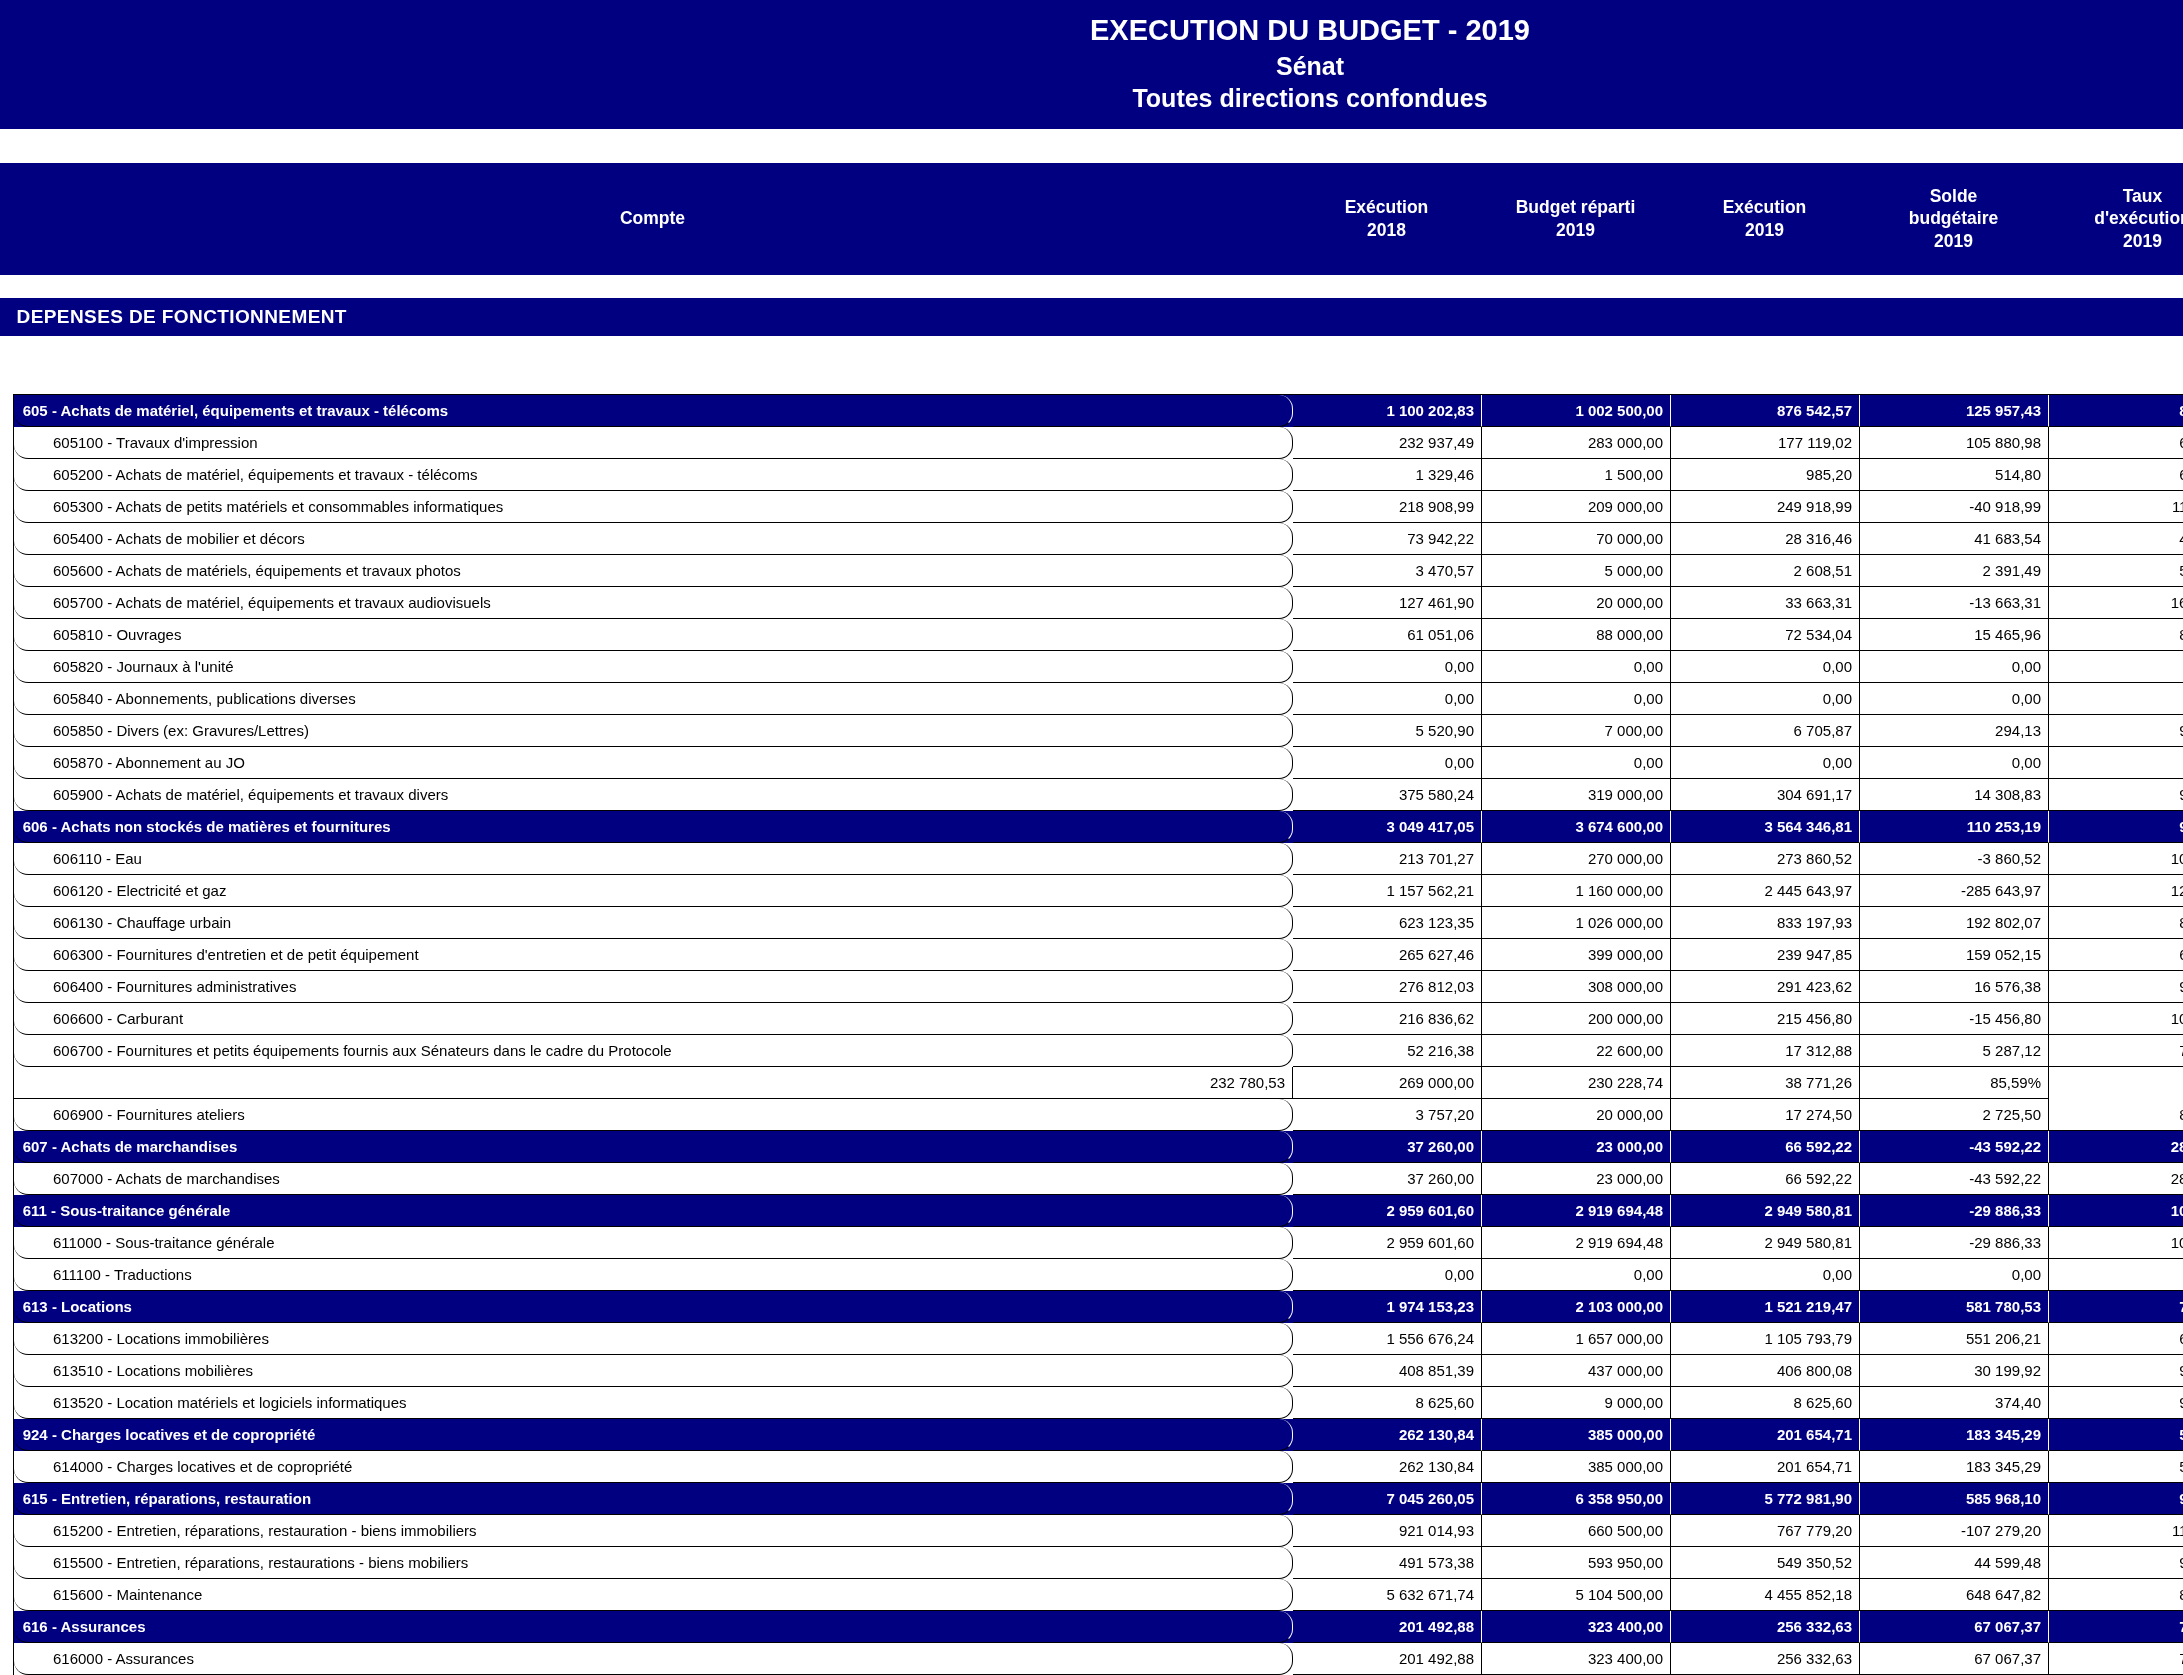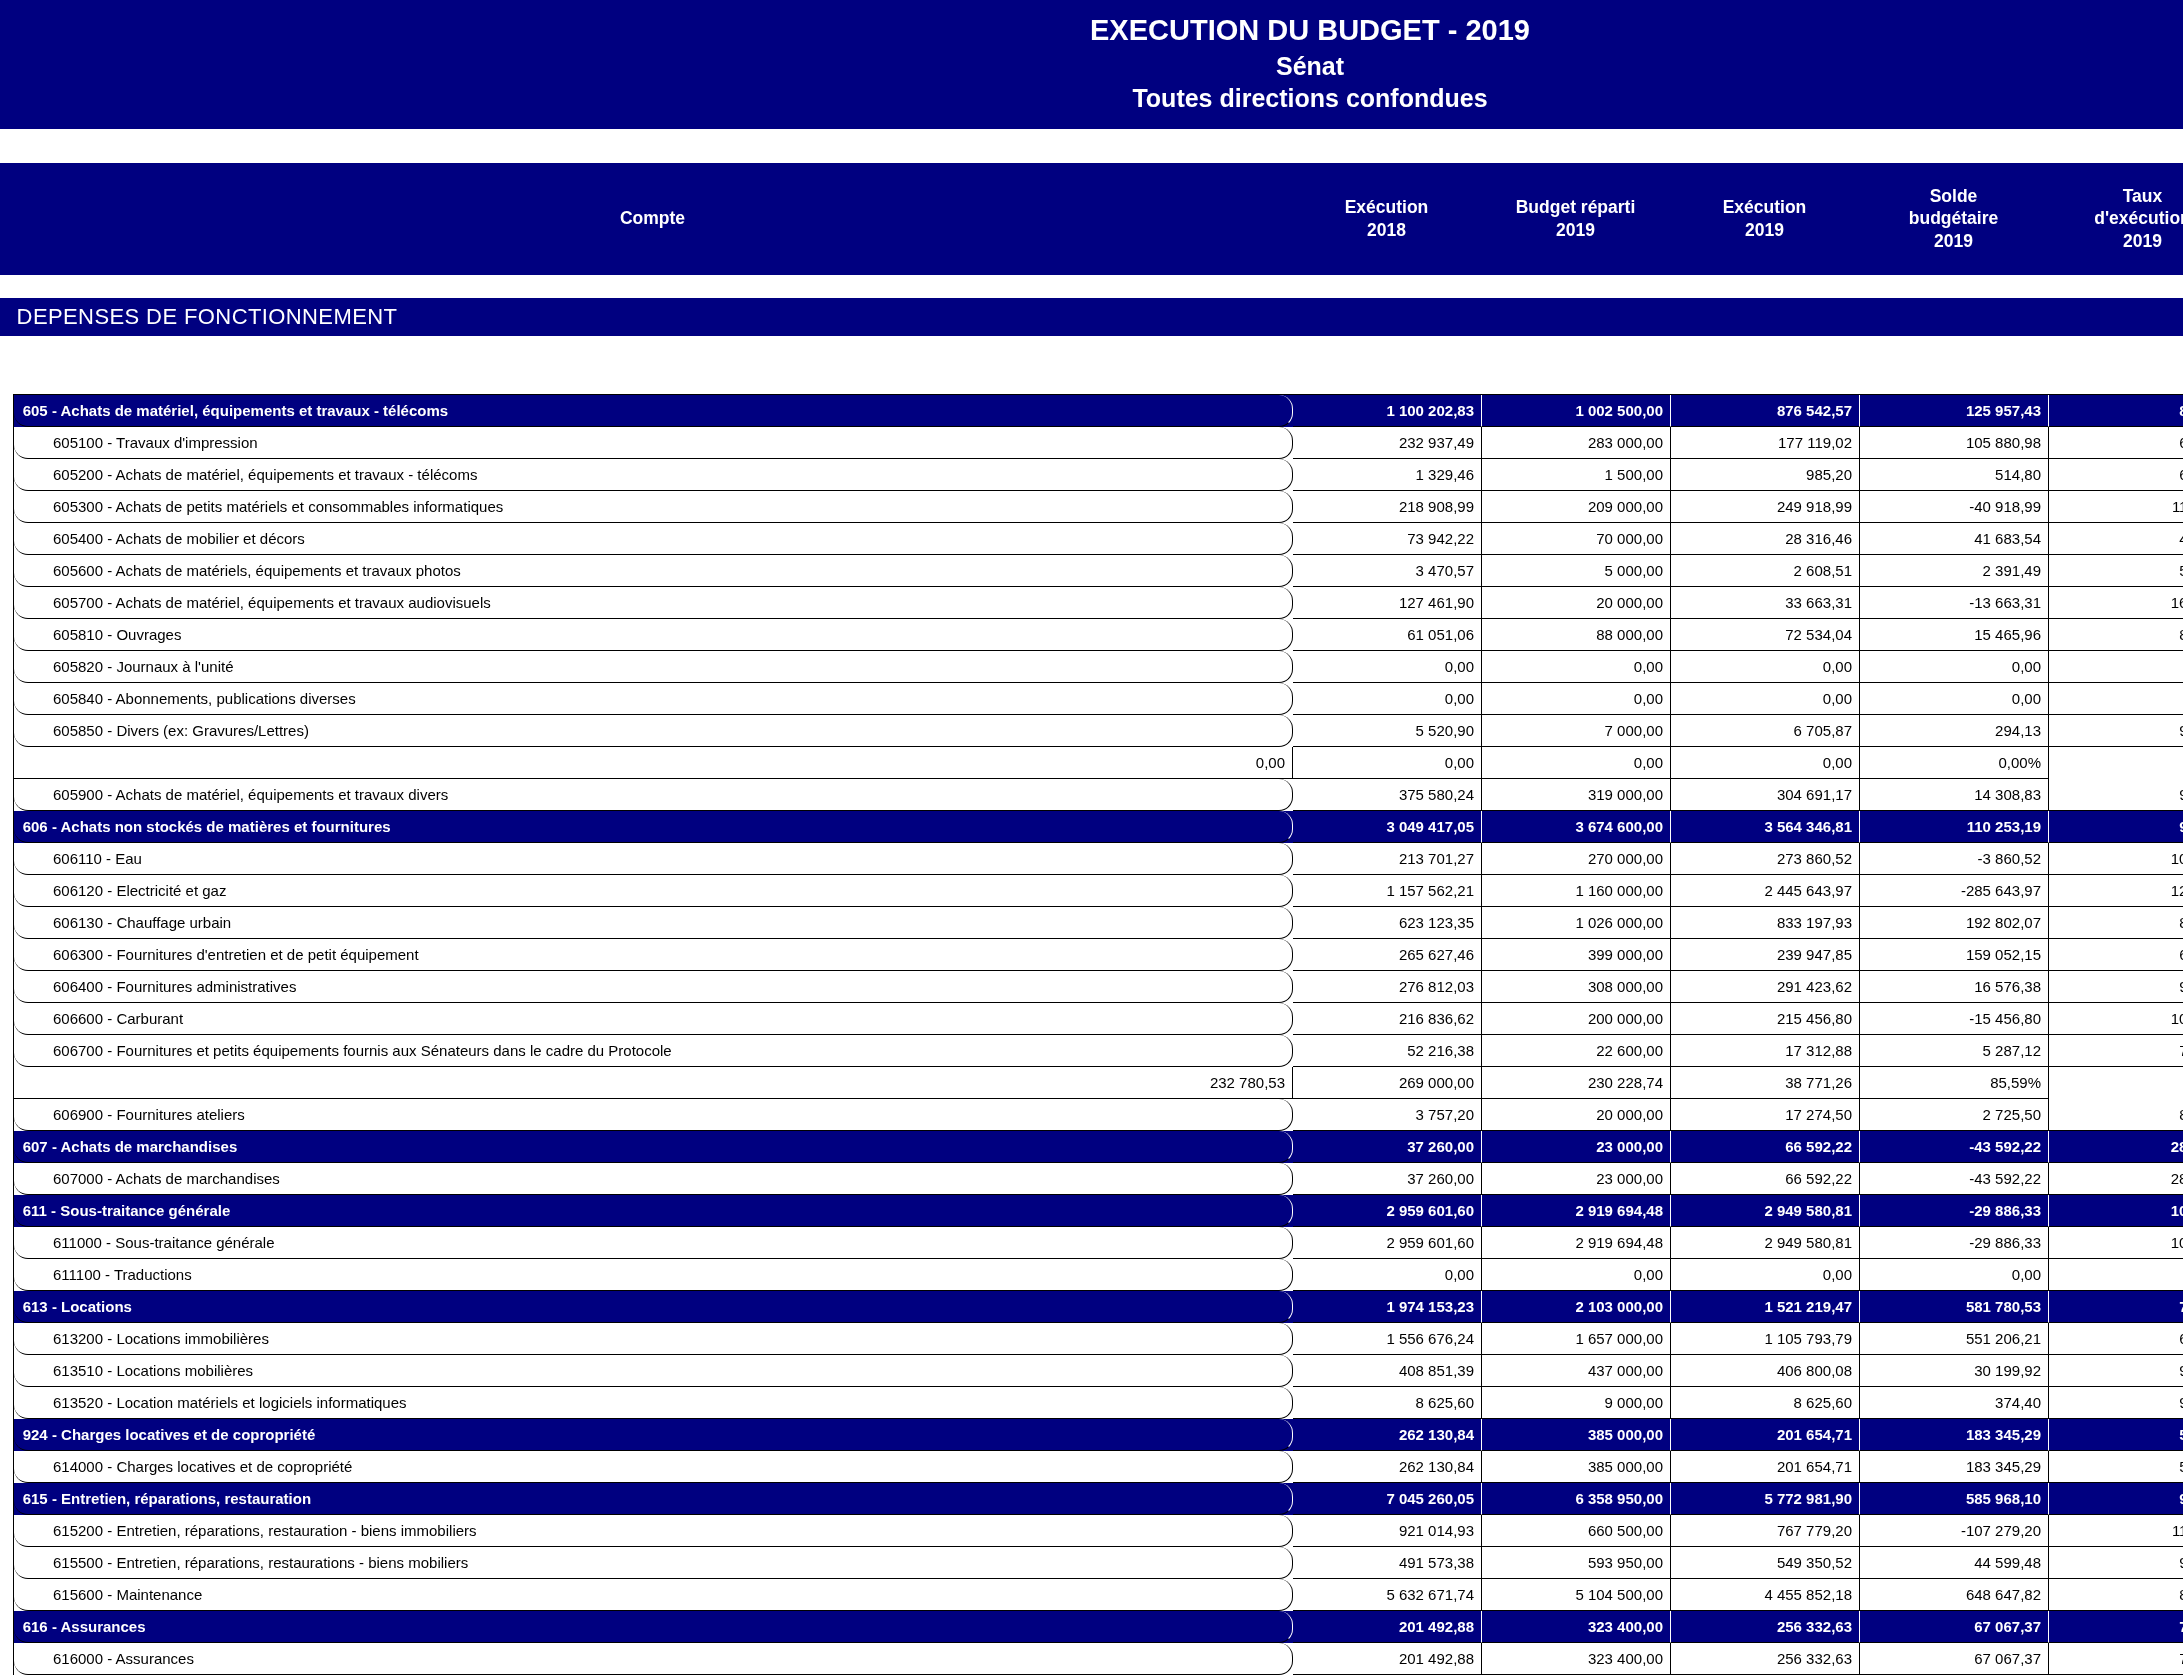--- a/index.html
+++ b/index.html
@@ -55,22 +55,22 @@
   .section-band {
     margin-top: 23.6px;
     background: var(--navy);
     color: var(--band-text);
     height: 38px;
     display: flex;
     align-items: center;
     padding-left: 16.6px;
   }
   .section-label {
-    font-size: 22px;
-    font-weight: 400;
+    font-size: 19px;
+    font-weight: 700;
     letter-spacing: 0.4px;
   }
 
   
   .table-wrap {
     margin: 58px 6.5px 0 13px;
     width: 2601px;
     border-top: 1.3px solid #000;
     border-left: 1.3px solid #000;
   }
@@ -218,20 +218,21 @@
       </div>
       <div class="trow detail">
         <div class="cell name">605850 - Divers (ex: Gravures/Lettres)</div>
         <div class="cell num">5 520,90</div>
         <div class="cell num">7 000,00</div>
         <div class="cell num">6 705,87</div>
         <div class="cell num">294,13</div>
         <div class="cell num">95,80%</div>
       </div>
       <div class="trow detail">
+        <div class="cell name">605870 - Abonnement au JO</div>
         <div class="cell num">0,00</div>
         <div class="cell num">0,00</div>
         <div class="cell num">0,00</div>
         <div class="cell num">0,00</div>
         <div class="cell num">0,00%</div>
       </div>
       <div class="trow detail">
         <div class="cell name">605900 - Achats de matériel, équipements et travaux divers</div>
         <div class="cell num">375 580,24</div>
         <div class="cell num">319 000,00</div>

